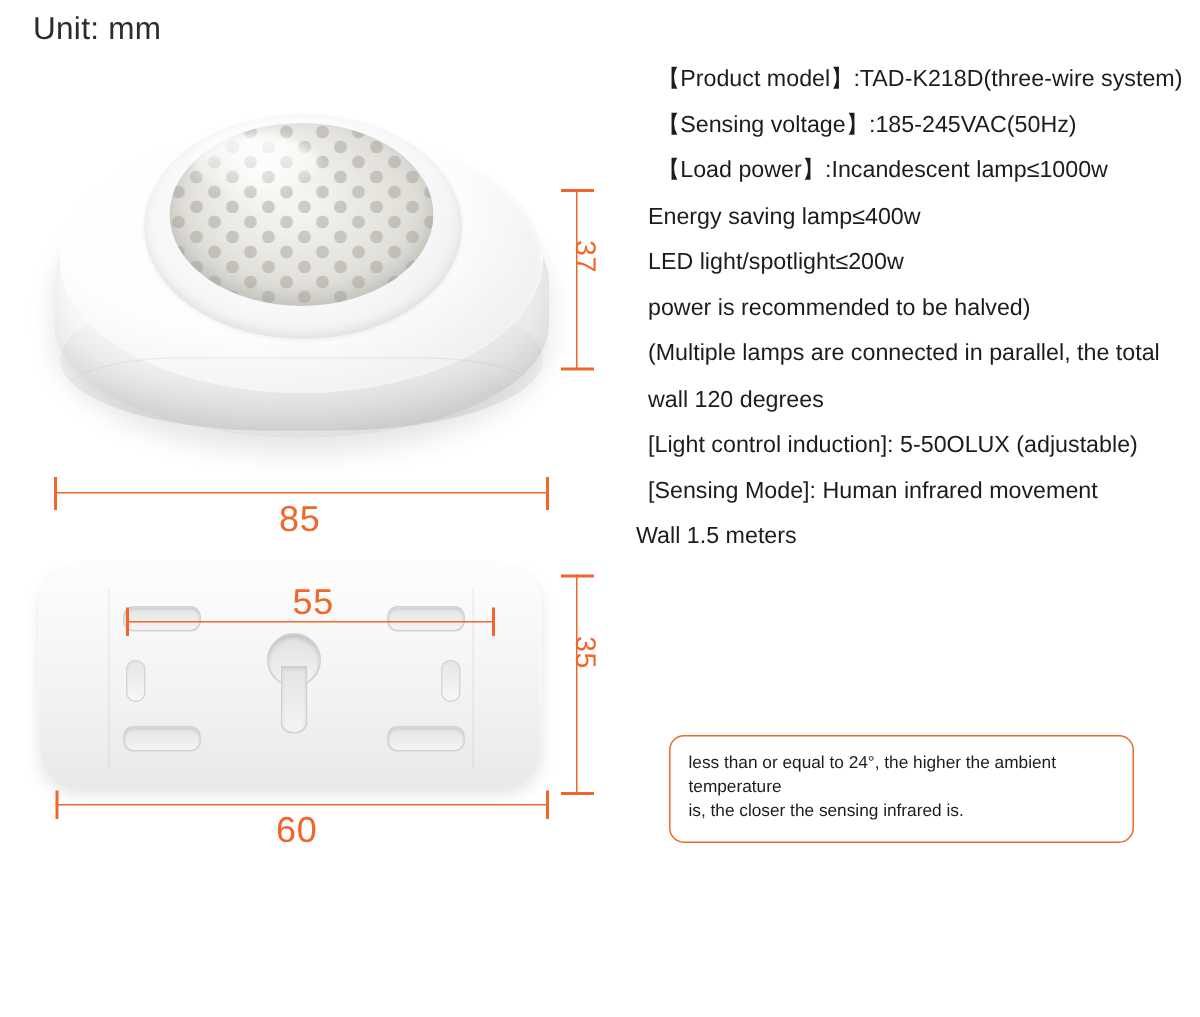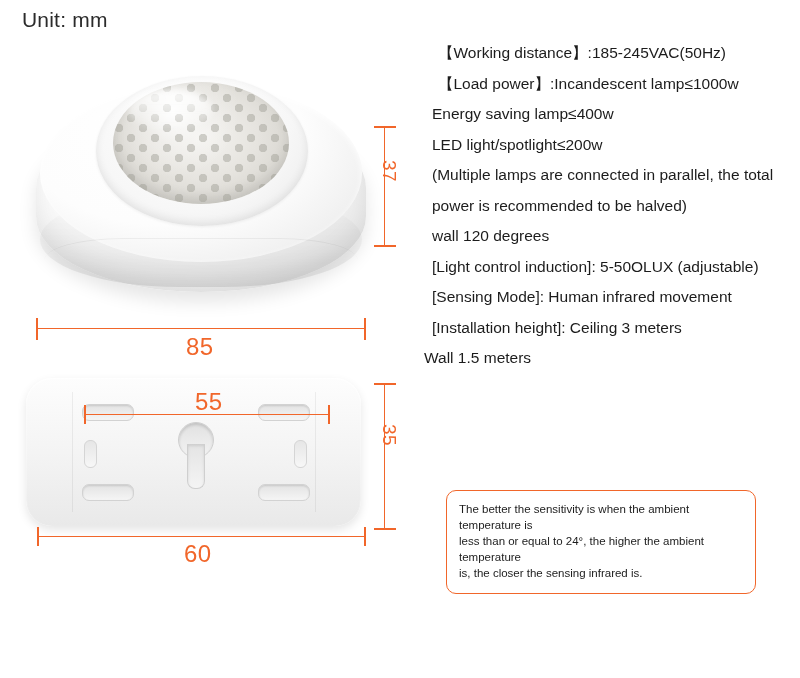--- a/index.html
+++ b/index.html
@@ -304,30 +304,29 @@
 <div class="dim-tick" style="left:374px; top:383px; width:22px; height:1.6px;"></div>
 <div class="dim-tick" style="left:374px; top:528px; width:22px; height:1.6px;"></div>
 <div class="dim-label-v" style="left:400px; top:424px;">35</div>
 
 <div class="dim-line-h" style="left:37px; top:536px; width:329px;"></div>
 <div class="dim-tick" style="left:37px; top:527px; width:1.6px; height:19px;"></div>
 <div class="dim-tick" style="left:364px; top:527px; width:1.6px; height:19px;"></div>
 <div class="dim-label" style="left:184px; top:540px;">60</div>
 
 <div id="specs">
-  <div class="spec-line indent-2">【Working distance】:185-245VAC(50Hz)</div>
+  <div class="spec-line indent-2">【Product model】:TAD-K218D(three-wire system)</div>
+  <div class="spec-line indent-2">【Sensing voltage】:185-245VAC(50Hz)</div>
   <div class="spec-line indent-2">【Load power】:Incandescent lamp≤1000w</div>
   <div class="spec-line indent-1">Energy saving lamp≤400w</div>
   <div class="spec-line indent-1">LED light/spotlight≤200w</div>
+  <div class="spec-line indent-1">power is recommended to be halved)</div>
   <div class="spec-line indent-1">(Multiple lamps are connected in parallel, the total</div>
-  <div class="spec-line indent-1">power is recommended to be halved)</div>
   <div class="spec-line indent-1">wall 120 degrees</div>
   <div class="spec-line indent-1">[Light control induction]: 5-50OLUX (adjustable)</div>
   <div class="spec-line indent-1">[Sensing Mode]: Human infrared movement</div>
-  <div class="spec-line indent-1">[Installation height]: Ceiling 3 meters</div>
   <div class="spec-line">Wall 1.5 meters</div>
 </div>
 
 <div id="note-box">
-  <div class="note-text">The better the sensitivity is when the ambient temperature is</div>
   <div class="note-text">less than or equal to 24°, the higher the ambient temperature</div>
   <div class="note-text">is, the closer the sensing infrared is.</div>
 </div>
 
 </body></html>

